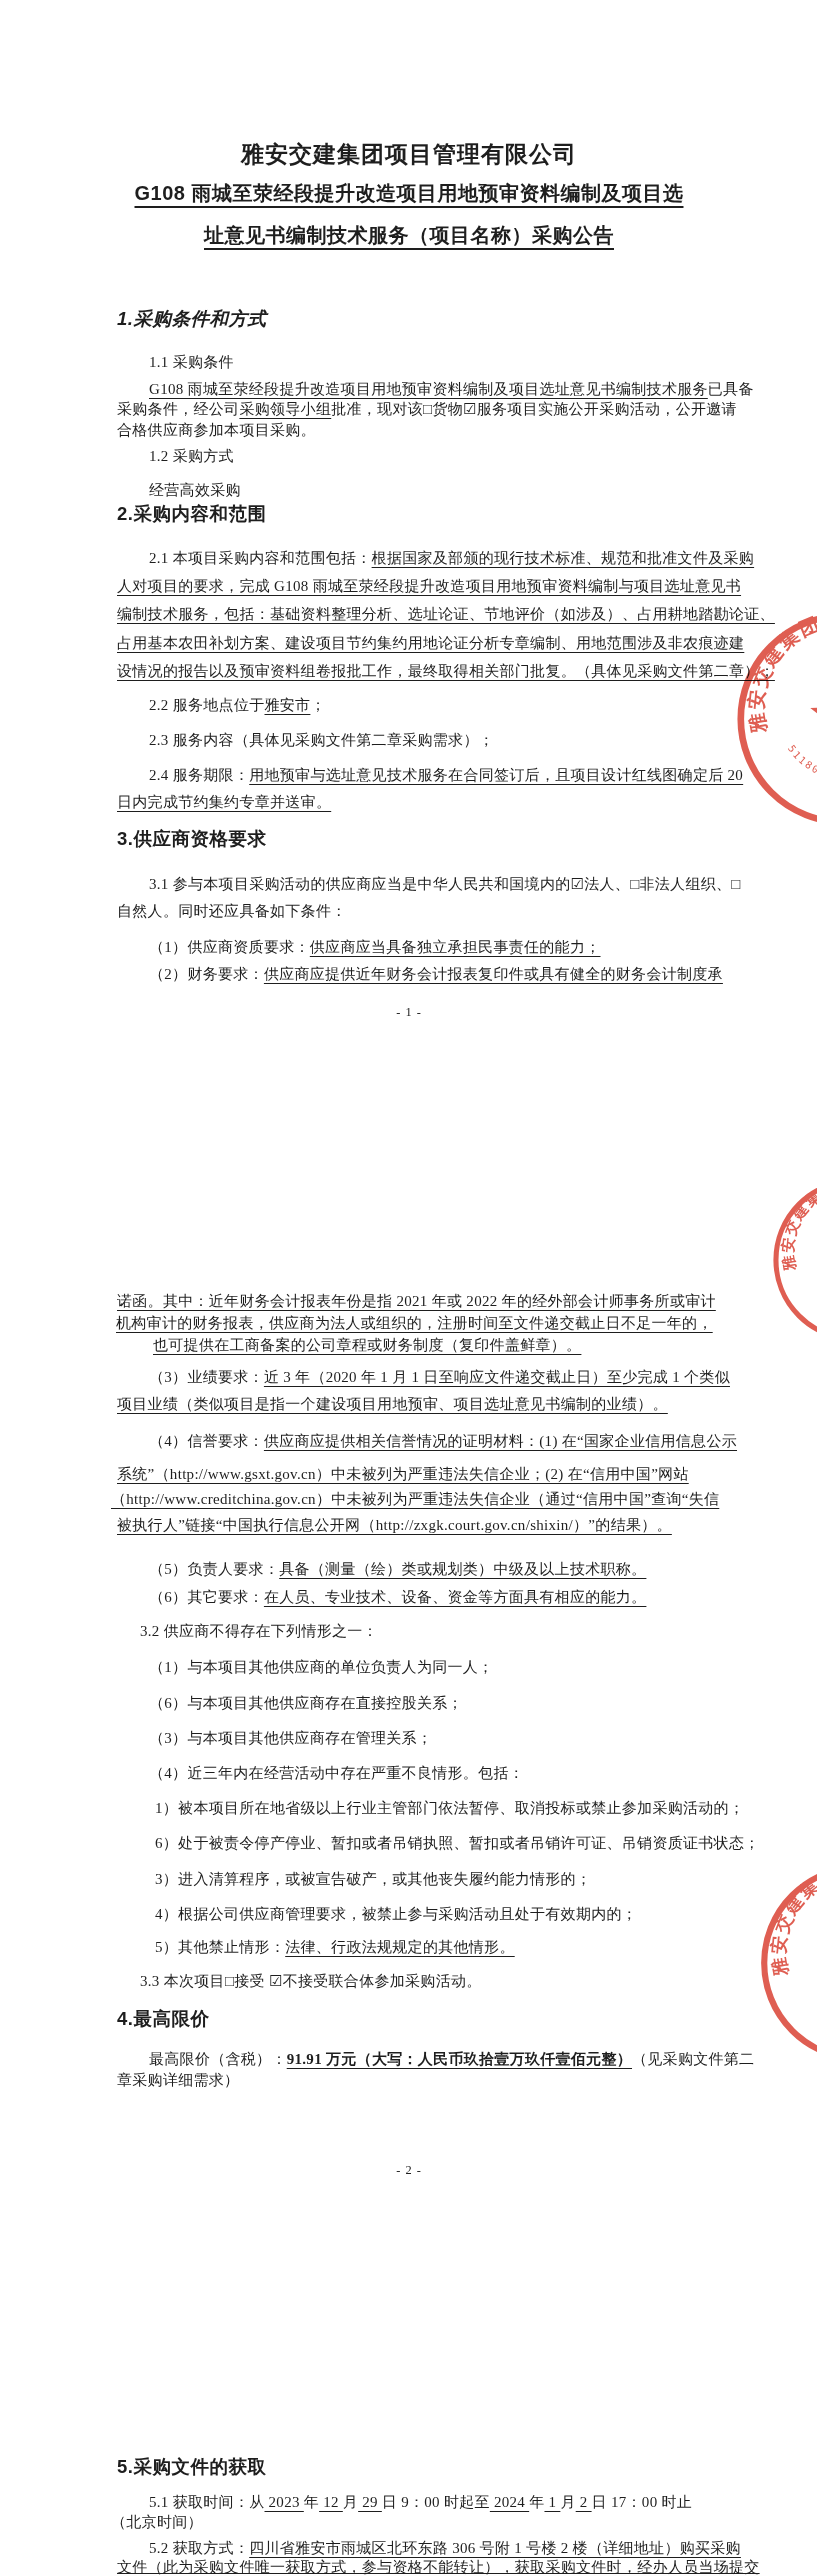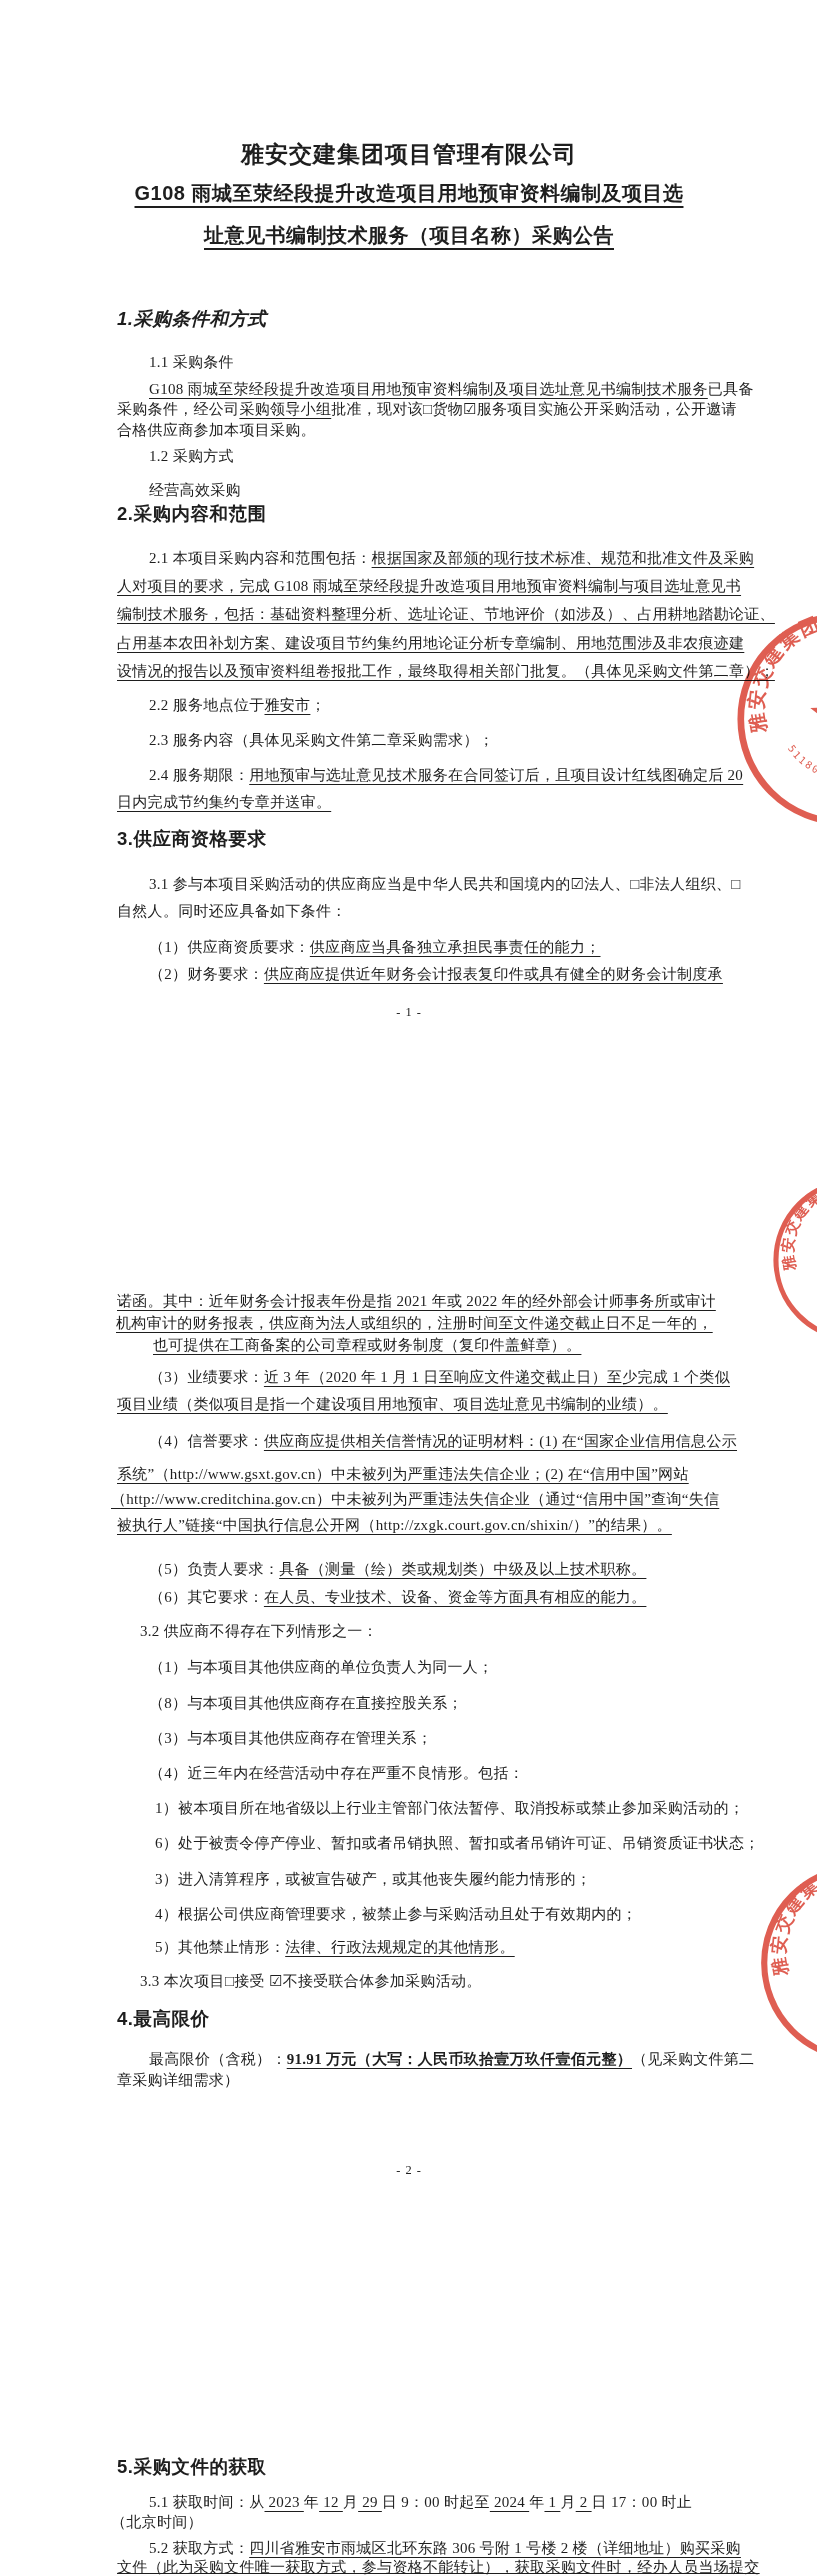--- a/index.html
+++ b/index.html
@@ -60,21 +60,21 @@
       <div class="line body" style="top: 1368px; left: 149px;"><span class="seg">（3）业绩要求：</span><span class="seg u">近 3 年（2020 年 1 月 1 日至响应文件递交截止日）至少完成 1 个类似</span></div>
       <div class="line body" style="top: 1395px; left: 117px;"><span class="seg u">项目业绩（类似项目是指一个建设项目用地预审、项目选址意见书编制的业绩）。</span></div>
       <div class="line body" style="top: 1432px; left: 149px;"><span class="seg">（4）信誉要求：</span><span class="seg u">供应商应提供相关信誉情况的证明材料：(1) 在“国家企业信用信息公示</span></div>
       <div class="line body" style="top: 1465px; left: 117px;"><span class="seg u">系统”（http://www.gsxt.gov.cn）中未被列为严重违法失信企业；(2) 在“信用中国”网站</span></div>
       <div class="line body" style="top: 1490px; left: 111px;"><span class="seg u">（http://www.creditchina.gov.cn）中未被列为严重违法失信企业（通过“信用中国”查询“失信</span></div>
       <div class="line body" style="top: 1516px; left: 117px;"><span class="seg u">被执行人”链接“中国执行信息公开网（http://zxgk.court.gov.cn/shixin/）”的结果）。</span></div>
       <div class="line body" style="top: 1560px; left: 149px;"><span class="seg">（5）负责人要求：</span><span class="seg u">具备（测量（绘）类或规划类）中级及以上技术职称。</span></div>
       <div class="line body" style="top: 1588px; left: 149px; text-align: right;"><span class="seg">（6）其它要求：</span><span class="seg u">在人员、专业技术、设备、资金等方面具有相应的能力。</span></div>
       <div class="line body" style="top: 1622px; left: 140px;"><span class="seg">3.2 供应商不得存在下列情形之一：</span></div>
       <div class="line body" style="top: 1658px; left: 149px;"><span class="seg">（1）与本项目其他供应商的单位负责人为同一人；</span></div>
-      <div class="line body" style="top: 1694px; left: 149px;"><span class="seg">（8）与本项目其他供应商存在直接控股关系；</span></div>
+      <div class="line body" style="top: 1694px; left: 149px;"><span class="seg">（6）与本项目其他供应商存在直接控股关系；</span></div>
       <div class="line body" style="top: 1729px; left: 149px;"><span class="seg">（3）与本项目其他供应商存在管理关系；</span></div>
       <div class="line body" style="top: 1764px; left: 149px;"><span class="seg">（4）近三年内在经营活动中存在严重不良情形。包括：</span></div>
       <div class="line body" style="top: 1799px; left: 155px;"><span class="seg">1）被本项目所在地省级以上行业主管部门依法暂停、取消投标或禁止参加采购活动的；</span></div>
       <div class="line body" style="top: 1834px; left: 155px;"><span class="seg">6）处于被责令停产停业、暂扣或者吊销执照、暂扣或者吊销许可证、吊销资质证书状态；</span></div>
       <div class="line body" style="top: 1870px; left: 155px;"><span class="seg">3）进入清算程序，或被宣告破产，或其他丧失履约能力情形的；</span></div>
       <div class="line body" style="top: 1905px; left: 155px;"><span class="seg">4）根据公司供应商管理要求，被禁止参与采购活动且处于有效期内的；</span></div>
       <div class="line body" style="top: 1938px; left: 155px;"><span class="seg">5）其他禁止情形：</span><span class="seg u">法律、行政法规规定的其他情形。</span></div>
       <div class="line body" style="top: 1972px; left: 140px;"><span class="seg">3.3 本次项目□接受 ☑不接受联合体参加采购活动。</span></div>
       <div class="line h" style="top: 2007px; left: 117px;"><span class="seg">4.最高限价</span></div>
       <div class="line body" style="top: 2050px; left: 149px;"><span class="seg">最高限价（含税）：</span><span class="seg u b">91.91 万元（大写：人民币玖拾壹万玖仟壹佰元整）</span><span class="seg">（见采购文件第二</span></div>

